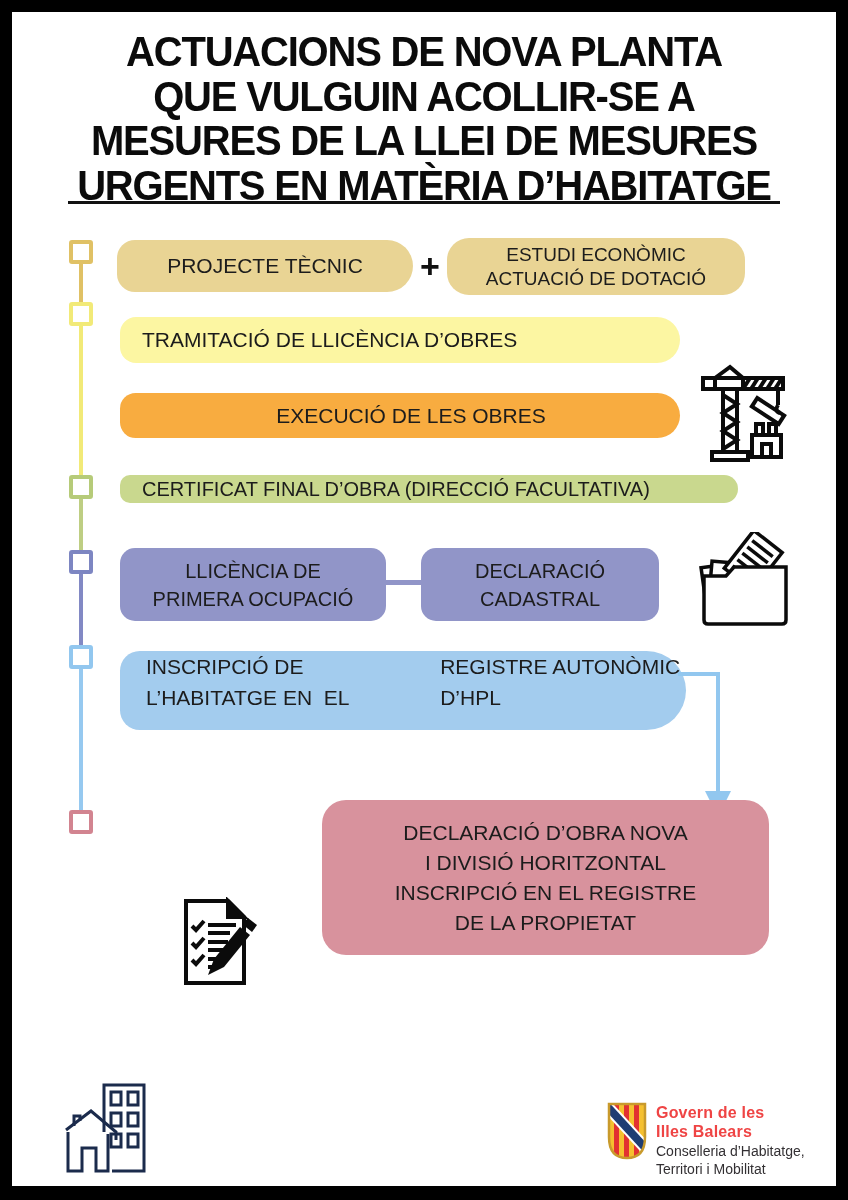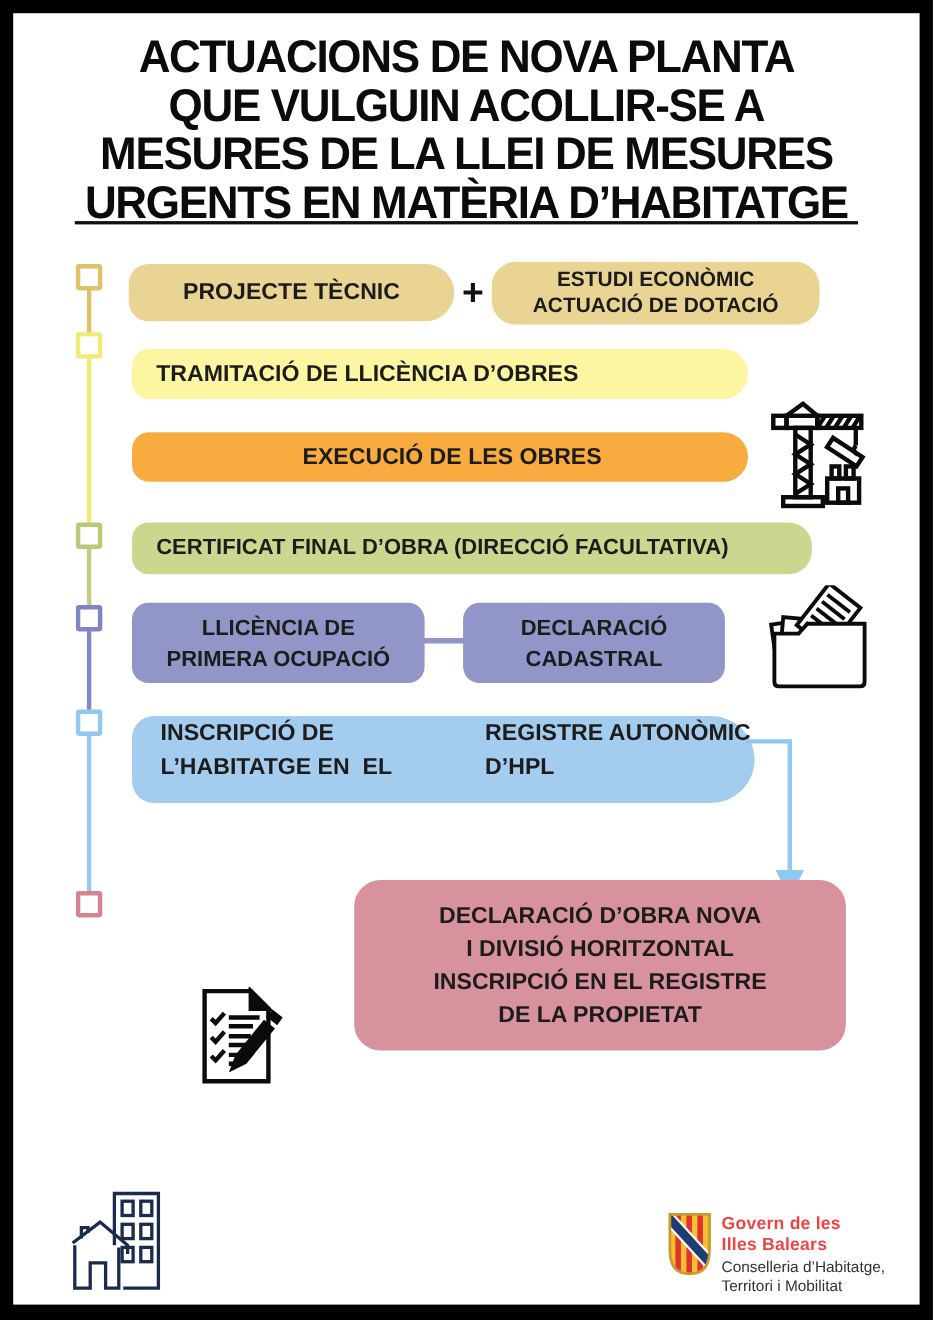--- a/index.html
+++ b/index.html
@@ -9,21 +9,21 @@
   .inner { position:absolute; left:12px; top:12px; right:12px; bottom:14px; background:#ffffff; }
   .layer { position:absolute; left:0; top:0; width:848px; height:1200px; }
 
   
   .title { position:absolute; top:30px; left:0; width:848px; text-align:center;
            font-weight:bold; font-size:40px; line-height:42.5px; letter-spacing:-1.2px;
            color:#0b0b0b; transform:scaleY(1.04); transform-origin:top center; }
   .title-rule { position:absolute; top:201px; left:68px; width:712px; height:3px; background:#111; }
 
   
-  .step-box { position:absolute; font-weight:bold; color:#1c1c1c; }
+  .step-box { position:absolute; font-weight:normal; color:#1c1c1c; }
   .center { display:flex; flex-direction:column; justify-content:center; align-items:center; text-align:center; }
   .leftpad { display:flex; flex-direction:column; justify-content:center; padding-left:22px; }
   .keep-space { white-space:pre-wrap; }
 
   .plus { position:absolute; left:412px; top:246px; width:36px; height:40px;
           font-weight:bold; font-size:34px; color:#111; text-align:center; line-height:40px; }
 
   
   .tl-seg { position:absolute; left:79px; width:4px; }
   .tl-node { position:absolute; left:69px; width:24px; height:24px; background:#fff; border-radius:3px; }
@@ -99,21 +99,21 @@
         <line x1="86" y1="26" x2="86" y2="42"></line>
         <path d="M86,42 q-4,6 2,8"></path>
         <rect x="60" y="43" width="32" height="10" transform="rotate(33 76 48)"></rect>
         <rect x="60" y="72" width="29" height="22"></rect>
         <rect x="64" y="61" width="7" height="11"></rect>
         <rect x="77" y="61" width="7" height="11"></rect>
         <rect x="70" y="81" width="9" height="13"></rect>
       </g>
     </svg>
 
-    <div class="step-box leftpad" style="left:120px;top:475px;width:618px;height:47px;background:#c9d88e;border-radius:15px 21px 21px 15px;font-size:20px;">
+    <div class="step-box leftpad" style="left:120px;top:475px;width:618px;height:28px;background:#c9d88e;border-radius:15px 21px 21px 15px;font-size:20px;">
       <span>CERTIFICAT FINAL D’OBRA (DIRECCIÓ FACULTATIVA)</span>
     </div>
 
     <div class="step-box center" style="left:120px;top:548px;width:266px;height:73px;background:#9195c8;border-radius:15px;font-size:20px;line-height:28px;">
       <span>LLICÈNCIA DE</span>
       <span>PRIMERA OCUPACIÓ</span>
     </div>
     <div class="purple-link"></div>
     <div class="step-box center" style="left:421px;top:548px;width:238px;height:73px;background:#9195c8;border-radius:15px;font-size:20px;line-height:28px;">
       <span>DECLARACIÓ</span>

